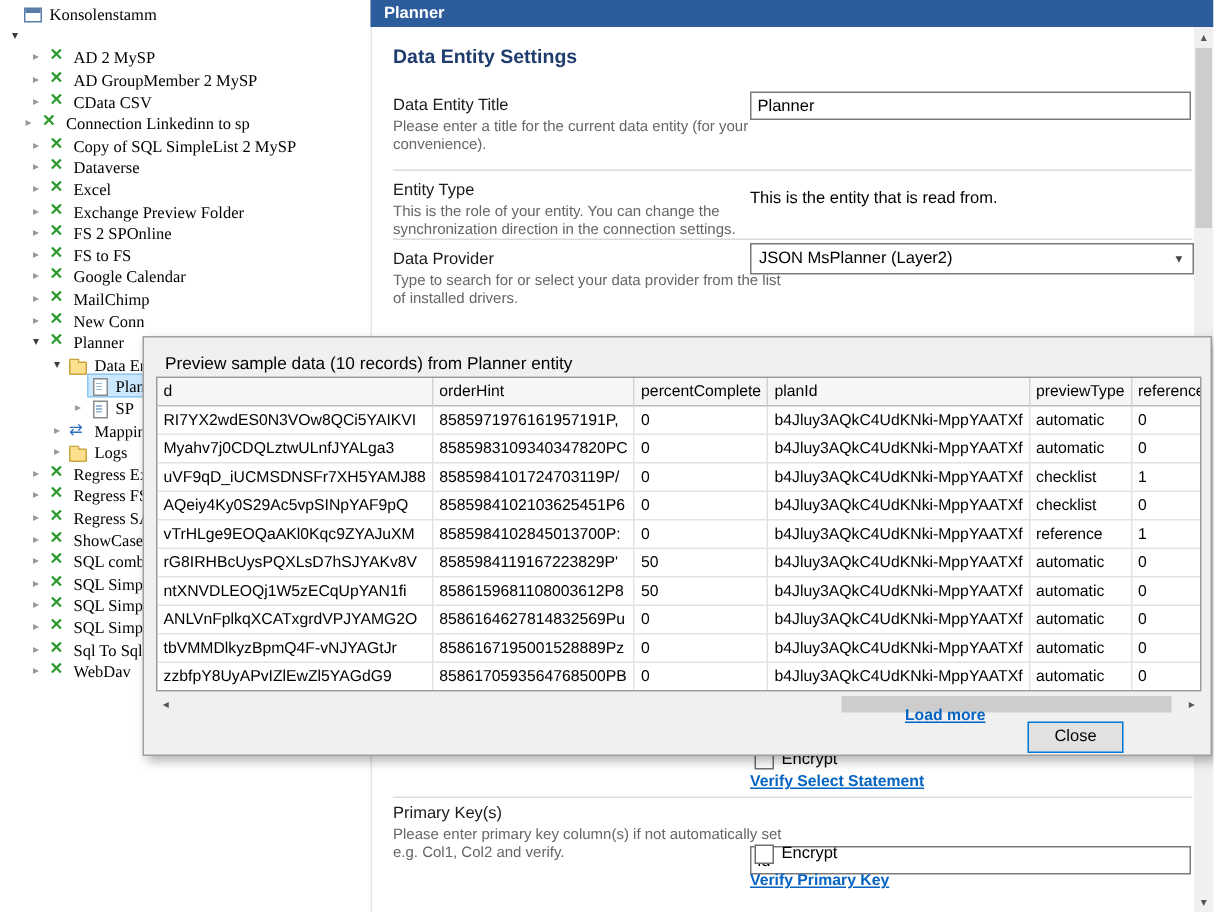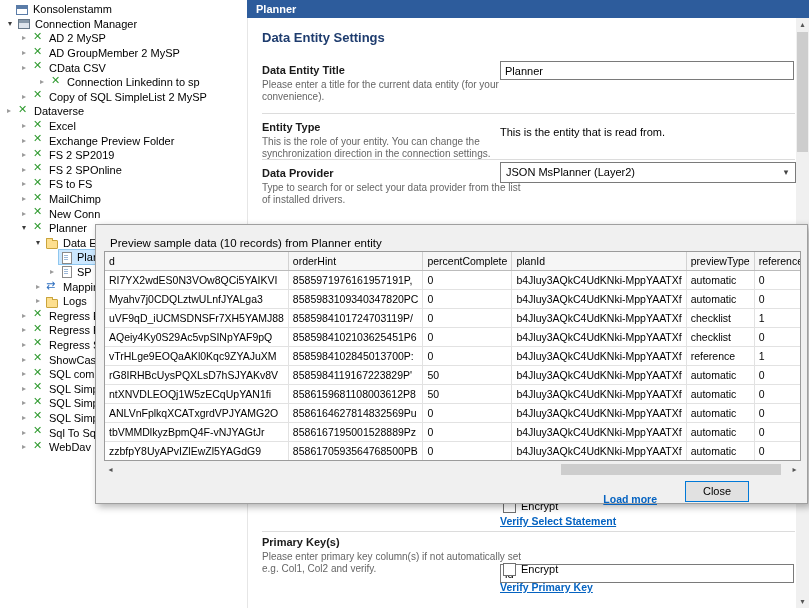--- a/index.html
+++ b/index.html
@@ -9,21 +9,21 @@
     color:#000; background:#fff;
   }
   
   .sidebar { position:absolute; left:0; top:0; width:247px; height:608px; background:#fff;
              border-right:1px solid #e6e6e6; overflow:hidden; z-index:1; }
   #tree { padding-top:2px; }
   .tree-item { height:14.6px; display:flex; align-items:center; white-space:nowrap; cursor:default; }
   .tree-arrow { width:12px; flex:0 0 12px; text-align:center; font-size:8px; line-height:14px; }
   .arr-collapsed::before { content:"▸"; color:#9a9a9a; }
   .arr-expanded::before  { content:"▾"; color:#3c3c3c; }
-  .tree-label-wrap { display:flex; align-items:center; padding:0 3px 0 1px; border:1px solid transparent; height:14px; }
+  .tree-label-wrap { display:flex; align-items:flex-end; padding:0 3px 0 1px; border:1px solid transparent; height:14px;font-family:Liberation Serif, serif; }
   .tree-label-wrap.sel { background:#cce8ff; border-color:#8fc7ef; }
   .tree-icon { flex:0 0 13px; width:13px; height:13px; position:relative; margin-right:3px; }
   .tree-label { padding-left:1px; }
   .icon-conn::before { content:"✕"; position:absolute; left:1px; top:-2px; color:#2f9a2f; font-weight:bold; font-size:11px; }
   .icon-console::before { content:""; position:absolute; left:0; top:2px; width:10px; height:8px;
       border:1px solid #5a7ca8; background:linear-gradient(#5a7ca8 0 3px,#ffffff 3px); }
   .icon-manager::before { content:""; position:absolute; left:0; top:2px; width:10px; height:8px;
       border:1px solid #667788; background:linear-gradient(#8899aa 0 3px,#dde4ec 3px); }
   .icon-folder::before { content:""; position:absolute; left:0; top:4px; width:10px; height:7px;
       background:#fddf8e; border:1px solid #caa43c; border-radius:1px; }
@@ -32,21 +32,21 @@
   .icon-entity::before { content:""; position:absolute; left:2px; top:1px; width:8px; height:10px;
       background:#fff; border:1px solid #8a8a8a; }
   .icon-entity::after { content:""; position:absolute; left:4px; top:4px; width:4px; height:5px;
       background:repeating-linear-gradient(#9cb8d8 0 1px, transparent 1px 2px); }
   .icon-mappings::before { content:"⇄"; position:absolute; left:0; top:-1px; color:#2e6fc0; font-size:11px; }
 
   
   .main-header { position:absolute; left:247px; top:0; width:562px; height:18px; background:#2d5c9c;
       color:#fff; font-weight:bold; line-height:18px; padding-left:9px; box-sizing:border-box; z-index:1; }
   .section-title { position:absolute; left:262px; top:30px; font-size:13px; font-weight:bold; color:#1e3c6e; }
-  .f-label { position:absolute; font-weight:bold; color:#1a1a1a; }
+  .f-label { position:absolute; font-weight:normal; color:#1a1a1a; }
   .f-desc { position:absolute; width:265px; color:#666; font-size:10px; line-height:12px; }
   .f-value { position:absolute; color:#000; }
   .text-input { position:absolute; height:17px; width:284px; border:1px solid #7a7a7a; background:#fff;
       font:11px "Liberation Sans",sans-serif; padding:0 4px; }
   .hr { position:absolute; left:262px; width:533px; height:1px; background:#dcdcdc; }
   .combo { position:absolute; left:500px; top:162px; width:296px; height:21px; border:1px solid #7a7a7a;
       background:#fff; box-sizing:border-box; line-height:19px; padding-left:5px; }
   .combo .chev { position:absolute; right:1px; top:1px; width:16px; height:17px; text-align:center;
       color:#444; font-size:9px; line-height:17px; }
   .link { position:absolute; color:#0563c1; text-decoration:underline; cursor:pointer; font-weight:bold; font-size:10.5px; }
@@ -70,44 +70,40 @@
   table.grid { border-collapse:collapse; table-layout:fixed; font-size:10.5px; }
   .grid th { background:#f6f6f6; border-right:1px solid #d2d2d2; border-bottom:1px solid #bbb;
       font-weight:normal; text-align:left; padding:0 4px; height:18px; white-space:nowrap; overflow:hidden; }
   .grid td { border-right:1px solid #e2e2e2; border-bottom:1px solid #e2e2e2; padding:0 4px; height:18px;
       white-space:nowrap; overflow:hidden;margin-left:30px; }
   .hscroll { position:absolute; left:8px; right:6px; top:238px; height:13px; background:#f0f0f0; }
   .hscroll .arr { position:absolute; top:0; width:13px; height:13px; text-align:center; font-size:8px;
       color:#555; line-height:13px; }
   .hscroll .arr.left { left:0; } .hscroll .arr.right { right:0; }
   .hscroll .thumb { position:absolute; top:1px; height:11px; right:20px; width:220px; background:#cdcdcd; }
-  .load-more { right:150px; top:268px; position:absolute; color:#0563c1; text-decoration:underline;
+  .load-more { right:150px; top:246px; position:absolute; color:#0563c1; text-decoration:underline;
       font-weight:bold; font-size:10.5px; cursor:pointer; }
   .close-btn { position:absolute; right:58px; top:256px; width:64px; height:21px; background:#e1e1e1;
       border:1px solid #0078d7; font:11px "Liberation Sans",sans-serif; text-align:center;
       line-height:19px; box-sizing:border-box; cursor:default; }
 </style>
 </head>
 <body>
 
 <div class="sidebar">
   <div id="tree">
       <div class="tree-item" style="padding-left: 2px;">
     <span class="tree-arrow"></span>
     <span class="tree-label-wrap">
       <span class="tree-icon icon-console"></span>
       <span class="tree-label">Konsolenstamm</span>
     </span>
   </div>
       <div class="tree-item" style="padding-left: 4px;">
     <span class="tree-arrow arr-expanded"></span>
-    <span class="tree-label-wrap">
-      <span class="tree-icon icon-manager"></span>
-      <span class="tree-label">Connection Manager</span>
-    </span>
   </div>
       <div class="tree-item" style="padding-left: 18px;">
     <span class="tree-arrow arr-collapsed"></span>
     <span class="tree-label-wrap">
       <span class="tree-icon icon-conn"></span>
       <span class="tree-label">AD 2 MySP</span>
     </span>
   </div>
       <div class="tree-item" style="padding-left: 18px;">
     <span class="tree-arrow arr-collapsed"></span>
@@ -116,35 +112,35 @@
       <span class="tree-label">AD GroupMember 2 MySP</span>
     </span>
   </div>
       <div class="tree-item" style="padding-left: 18px;">
     <span class="tree-arrow arr-collapsed"></span>
     <span class="tree-label-wrap">
       <span class="tree-icon icon-conn"></span>
       <span class="tree-label">CData CSV</span>
     </span>
   </div>
-      <div class="tree-item" style="padding-left: 36px;">
+      <div class="tree-item" style="padding-left: 13px;">
     <span class="tree-arrow arr-collapsed"></span>
     <span class="tree-label-wrap">
       <span class="tree-icon icon-conn"></span>
       <span class="tree-label">Connection Linkedinn to sp</span>
     </span>
   </div>
       <div class="tree-item" style="padding-left: 18px;">
     <span class="tree-arrow arr-collapsed"></span>
     <span class="tree-label-wrap">
       <span class="tree-icon icon-conn"></span>
       <span class="tree-label">Copy of SQL SimpleList 2 MySP</span>
     </span>
   </div>
-      <div class="tree-item" style="padding-left: 3px;">
+      <div class="tree-item" style="padding-left: 18px;">
     <span class="tree-arrow arr-collapsed"></span>
     <span class="tree-label-wrap">
       <span class="tree-icon icon-conn"></span>
       <span class="tree-label">Dataverse</span>
     </span>
   </div>
       <div class="tree-item" style="padding-left: 18px;">
     <span class="tree-arrow arr-collapsed"></span>
     <span class="tree-label-wrap">
       <span class="tree-icon icon-conn"></span>
@@ -155,35 +151,35 @@
     <span class="tree-arrow arr-collapsed"></span>
     <span class="tree-label-wrap">
       <span class="tree-icon icon-conn"></span>
       <span class="tree-label">Exchange Preview Folder</span>
     </span>
   </div>
       <div class="tree-item" style="padding-left: 18px;">
     <span class="tree-arrow arr-collapsed"></span>
     <span class="tree-label-wrap">
       <span class="tree-icon icon-conn"></span>
-      <span class="tree-label">FS 2 SP2019</span>
-    </span>
-  </div>
-      <div class="tree-item" style="padding-left: 18px;">
-    <span class="tree-arrow arr-collapsed"></span>
-    <span class="tree-label-wrap">
-      <span class="tree-icon icon-conn"></span>
       <span class="tree-label">FS 2 SPOnline</span>
     </span>
   </div>
       <div class="tree-item" style="padding-left: 18px;">
     <span class="tree-arrow arr-collapsed"></span>
     <span class="tree-label-wrap">
       <span class="tree-icon icon-conn"></span>
       <span class="tree-label">FS to FS</span>
+    </span>
+  </div>
+      <div class="tree-item" style="padding-left: 18px;">
+    <span class="tree-arrow arr-collapsed"></span>
+    <span class="tree-label-wrap">
+      <span class="tree-icon icon-conn"></span>
+      <span class="tree-label">Google Calendar</span>
     </span>
   </div>
       <div class="tree-item" style="padding-left: 18px;">
     <span class="tree-arrow arr-collapsed"></span>
     <span class="tree-label-wrap">
       <span class="tree-icon icon-conn"></span>
       <span class="tree-label">MailChimp</span>
     </span>
   </div>
       <div class="tree-item" style="padding-left: 18px;">

